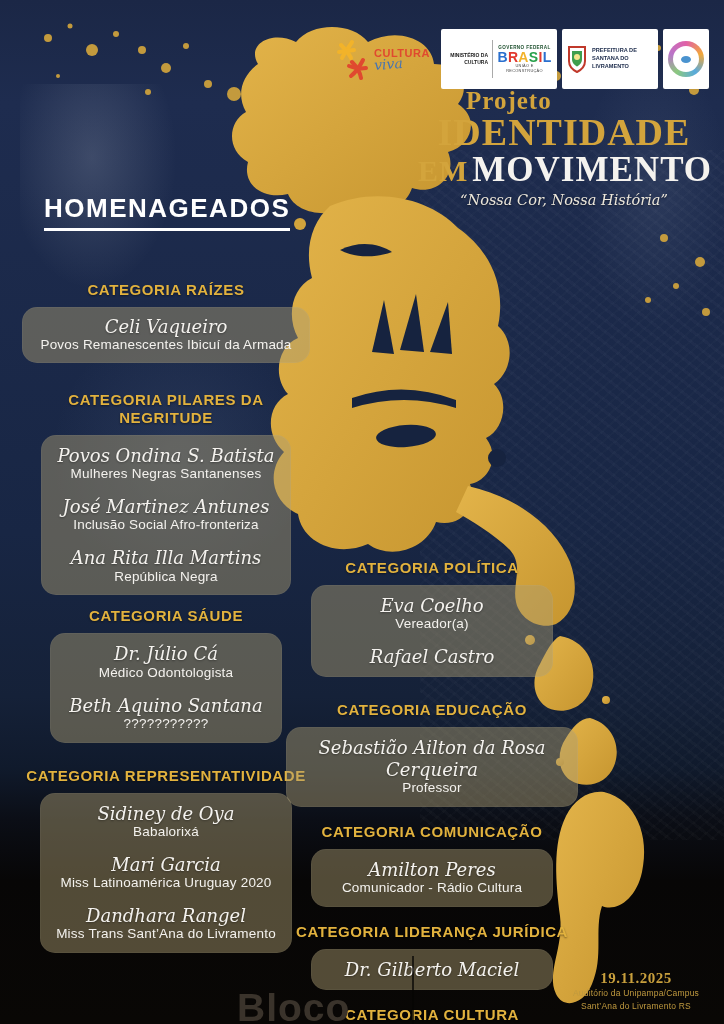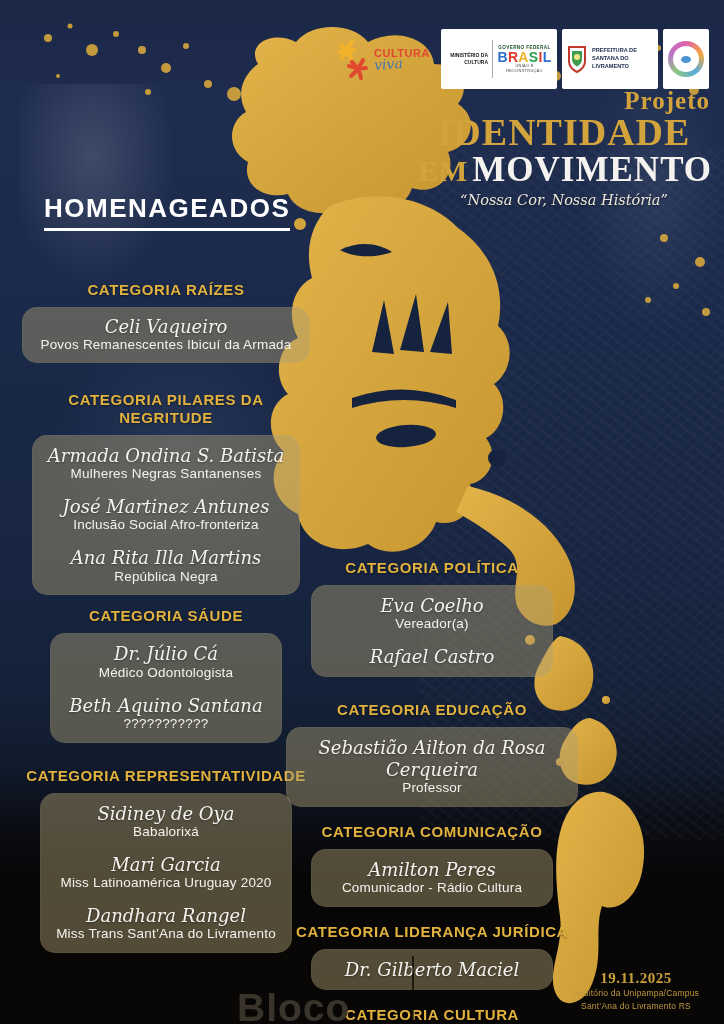--- a/index.html
+++ b/index.html
@@ -31,21 +31,21 @@
   .min-tag{font-size:3.9px;color:#444;letter-spacing:.3px;}
   .pref{width:96px;padding:4px 5px;gap:5px;}
   .pref-text{font-size:5.6px;font-weight:bold;color:#1b2a4a;line-height:1.4;}
   .emb{width:46px;justify-content:center;}
   .emb-ring{width:36px;height:36px;border-radius:50%;
      background:conic-gradient(#e061a8,#f2a83a,#58aadd,#8cc87e,#b975c9,#e061a8);position:relative;}
   .emb-ring::after{content:"";position:absolute;left:5px;top:5px;width:26px;height:26px;border-radius:50%;background:#fff;}
   .emb-core{position:absolute;left:13px;top:15px;width:10px;height:7px;border-radius:50%;background:#4a93cf;z-index:1;}
   
   .titleblock{position:absolute;right:14px;top:88px;width:292px;z-index:4;text-align:center;}
-  .kicker{font-family:"Liberation Serif",serif;color:#d3a43c;font-size:25px;font-weight:bold;letter-spacing:1px;text-align:right;margin-left:48px;line-height:1;}
+  .kicker{font-family:"Liberation Serif",serif;color:#d3a43c;font-size:25px;font-weight:bold;letter-spacing:1px;text-align:left;margin-left:48px;line-height:1;}
   .t1{font-family:"Liberation Serif",serif;color:#d3a43c;font-size:38px;font-weight:bold;letter-spacing:1px;line-height:1.02;}
   .t2{font-family:"Liberation Serif",serif;line-height:1.0;white-space:nowrap;}
   .t2 .em{color:#d3a43c;font-size:30px;font-weight:bold;letter-spacing:1px;}
   .t2 .mov{color:#f5f3ef;font-size:35px;font-weight:bold;letter-spacing:1px;}
   .subtitle{font-family:"DejaVu Serif",serif;font-style:italic;color:#ece7db;font-size:14.5px;margin-top:5px;text-shadow:0 1px 2px rgba(0,0,0,.5);}
   
   .homenageados{position:absolute;left:44px;top:193px;z-index:4;color:#fff;font-size:26px;font-weight:bold;letter-spacing:1.5px;
      border-bottom:3px solid #fff;padding-bottom:4px;}
   
   .col{position:absolute;z-index:3;text-align:center;margin-top:31px;}
@@ -210,21 +210,21 @@
       <div class="section">
         <div class="cat-heading">CATEGORIA RAÍZES</div>
         <div class="cat-box">
           <div class="line script">Celi Vaqueiro</div>
           <div class="line sans">Povos Remanescentes Ibicuí da Armada</div>
         </div>
       </div>
       <div class="section">
         <div class="cat-heading">CATEGORIA PILARES DA NEGRITUDE</div>
         <div class="cat-box">
-          <div class="line script">Armada Ondina S. Batista</div>
+          <div class="line script">Povos Ondina S. Batista</div>
           <div class="line sans">Mulheres Negras Santanenses</div>
           <div class="line script">José Martinez Antunes</div>
           <div class="line sans">Inclusão Social Afro-fronteriza</div>
           <div class="line script">Ana Rita Illa Martins</div>
           <div class="line sans">República Negra</div>
         </div>
       </div>
       <div class="section">
         <div class="cat-heading">CATEGORIA SÁUDE</div>
         <div class="cat-box">

